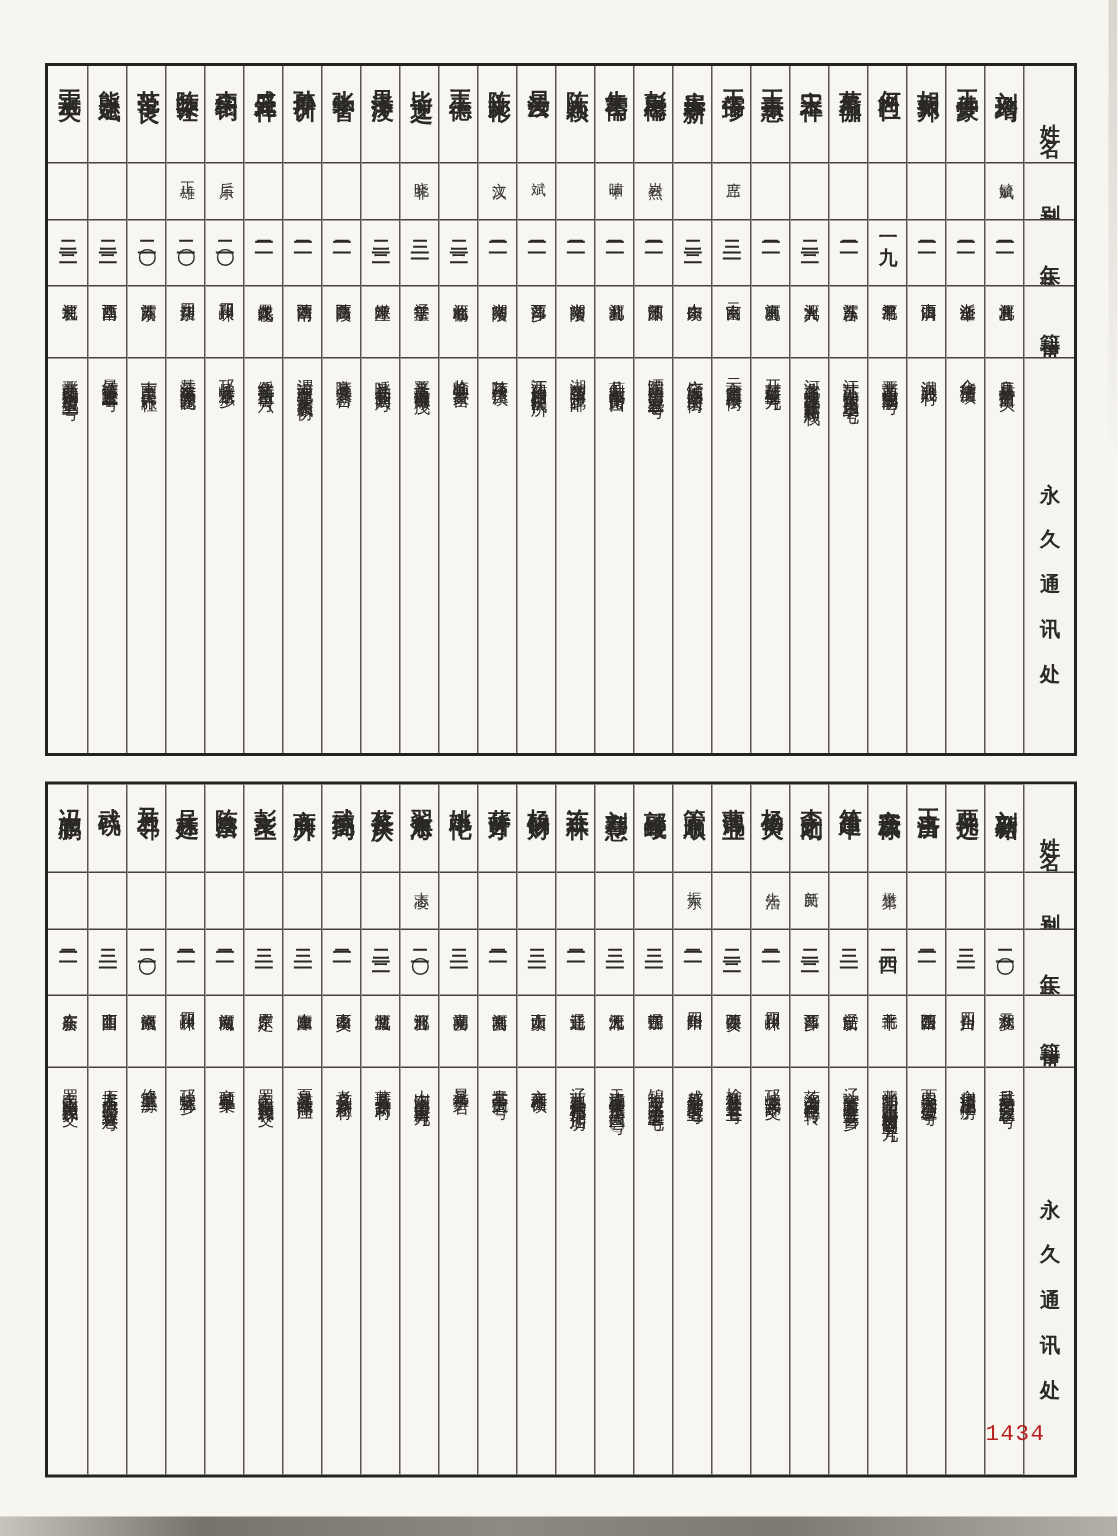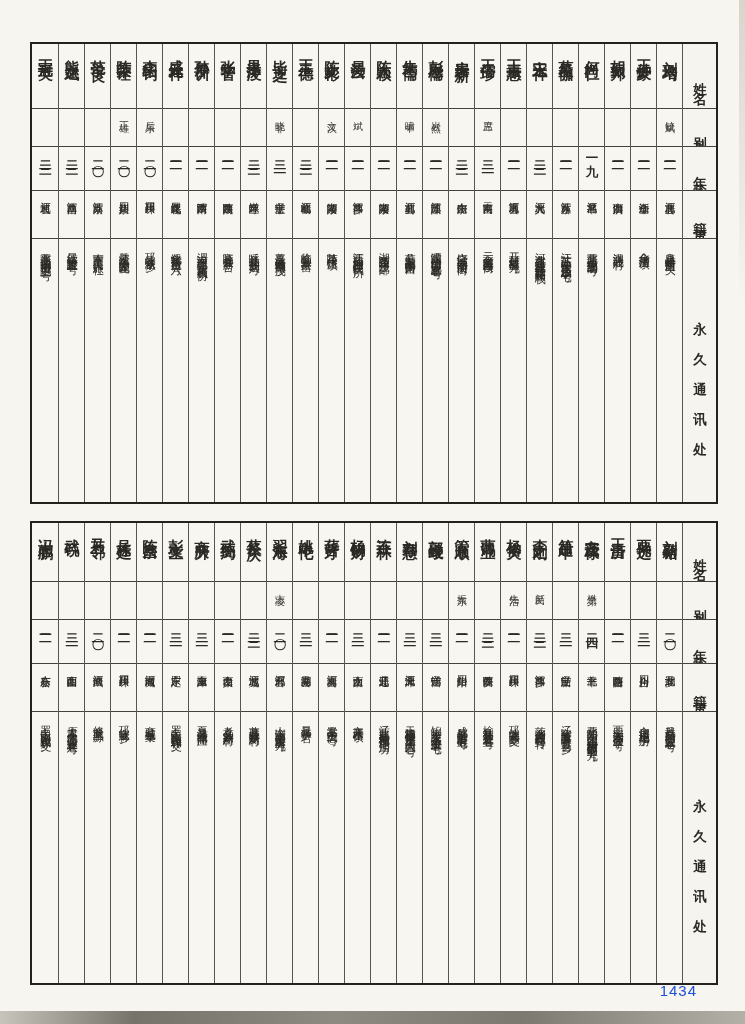--- a/index.html
+++ b/index.html
@@ -42,23 +42,23 @@
   .t-native { font-size: 10.5px; line-height: 12px; letter-spacing: 0.5px; padding-top: 3px; }
   .t-addr   { font-size: 11px; line-height: 13.5px; letter-spacing: 1.5px; padding-top: 5px; }
   .h-cell { align-items: center; justify-content: center; }
   .h-txt { font-weight: 700; font-size: 13.5px; }
   .h-s10 { letter-spacing: 10px; padding-top: 10px; }
   .h-s5  { letter-spacing: 5px;  padding-top: 5px; }
   .h-s7  { letter-spacing: 7px;  padding-top: 7px; }
   .h-s8  { letter-spacing: 8px;  padding-top: 8px; }
   .h-addr { letter-spacing: 30px; padding-top: 30px; }
   .page-number {
-    position: absolute; top: 982px; right: 48px;
-    font-size: 15px; letter-spacing: 1px; color: #1d4ed8;
-    font-family: Liberation Sans, sans-serif;
+    position: absolute; top: 948px; right: 48px;
+    font-size: 15px; letter-spacing: 1px; color: #b91c1c;
+    font-family: Liberation Mono, monospace;
   }
   .scan-band {
     position: absolute; left: 0; bottom: 0; width: 100%; height: 13px;
     background: linear-gradient(90deg, #c7c4bb 0%, #76736b 18%, #8d8a81 45%, #7c7971 70%, #b3b0a7 100%);
   }
   .scan-edge-r {
     position: absolute; top: 0; right: 0; width: 6px; height: 100%;
     background: linear-gradient(180deg, #d8d5cd, #f7f5f0 30%);
   }
 </style>

